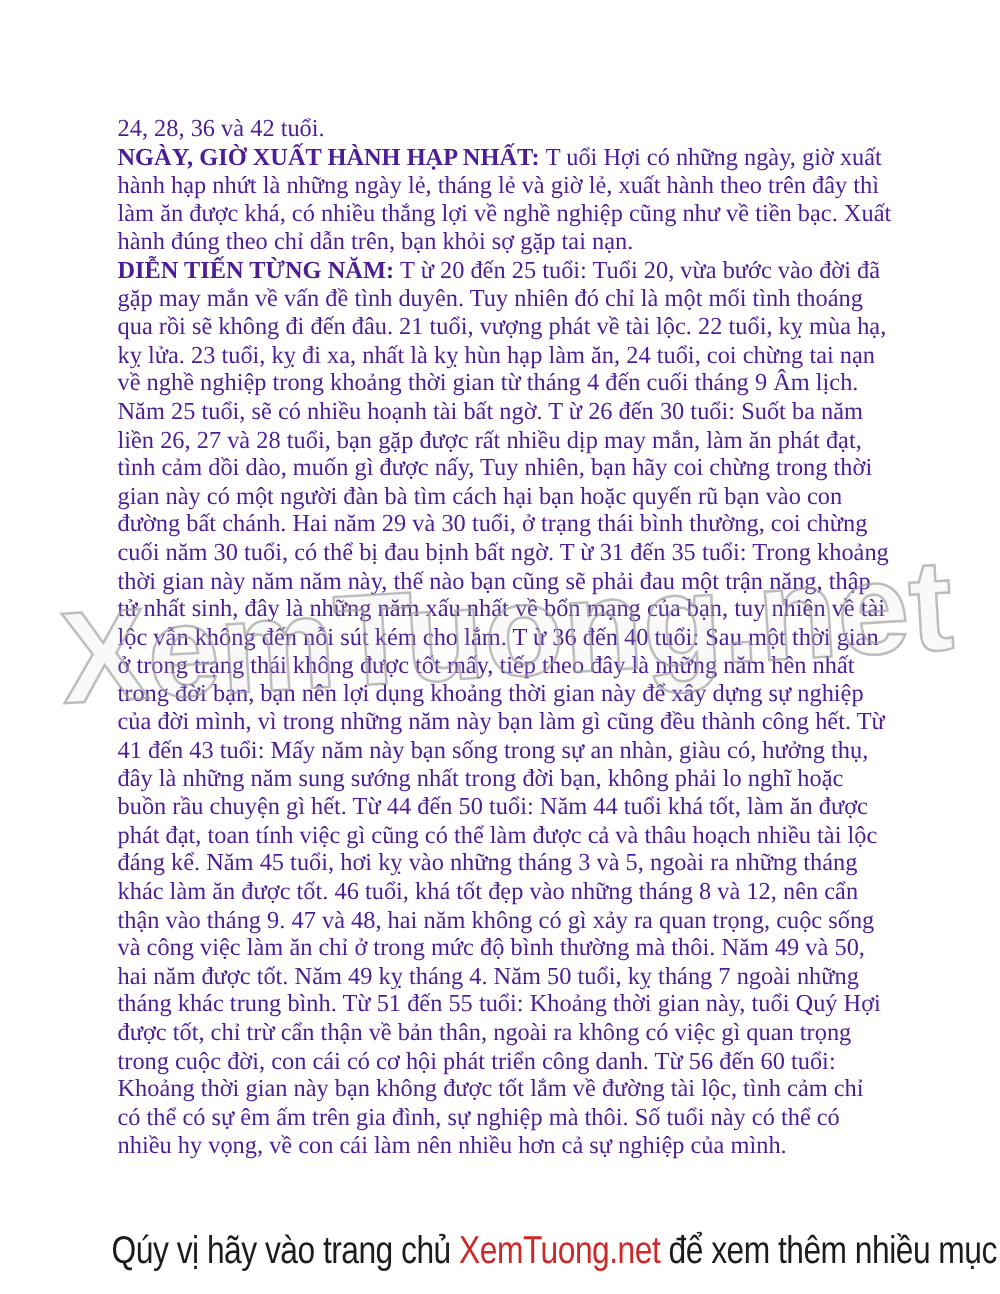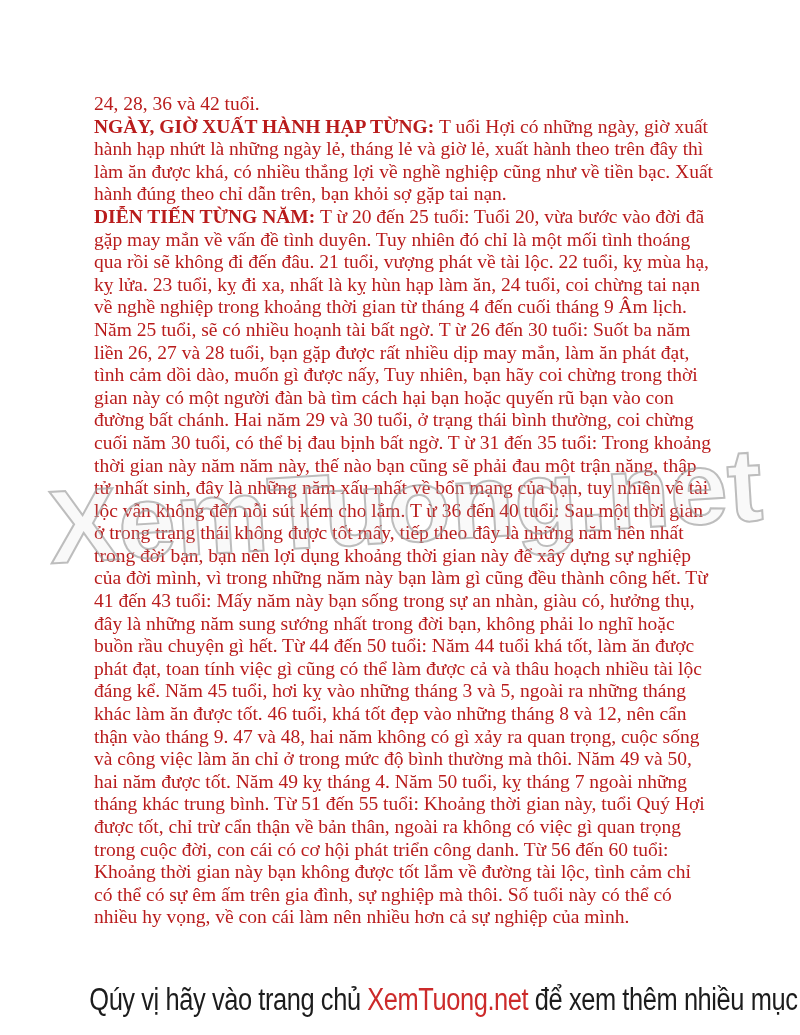--- a/index.html
+++ b/index.html
@@ -15,21 +15,21 @@
     overflow: hidden;
     font-family: "Liberation Serif", serif;
   }
   .doc-body {
     position: absolute;
     left: 94px;
     top: 93px;
     width: 620px;
     font-size: 19.5px;
     line-height: 22.6px;
-    color: #b91c1c;
+    color: #4c1d95;
     text-align: left;
     z-index: 2;
   }
   .doc-body p {
     margin: 0;
     padding: 0;
   }
   .doc-body b {
     font-weight: bold;
   }
@@ -77,21 +77,21 @@
     cursor: pointer;
   }
 </style>
 </head>
 <body>
 
 <div class="page">
 
   <div class="doc-body">
     <p>24, 28, 36 và 42 tuổi.</p>
-    <p><b>NGÀY, GIỜ XUẤT HÀNH HẠP TỪNG: </b><span>T uổi Hợi có những ngày, giờ xuất hành hạp nhứt là những ngày lẻ, tháng lẻ và giờ lẻ, xuất hành theo trên đây thì làm ăn được khá, có nhiều thắng lợi về nghề nghiệp cũng như về tiền bạc. Xuất hành đúng theo chỉ dẫn trên, bạn khỏi sợ gặp tai nạn.</span></p>
+    <p><b>NGÀY, GIỜ XUẤT HÀNH HẠP NHẤT: </b><span>T uổi Hợi có những ngày, giờ xuất hành hạp nhứt là những ngày lẻ, tháng lẻ và giờ lẻ, xuất hành theo trên đây thì làm ăn được khá, có nhiều thắng lợi về nghề nghiệp cũng như về tiền bạc. Xuất hành đúng theo chỉ dẫn trên, bạn khỏi sợ gặp tai nạn.</span></p>
     <p><b>DIỄN TIẾN TỪNG NĂM: </b><span>T ừ 20 đến 25 tuổi: Tuổi 20, vừa bước vào đời đã gặp may mắn về vấn đề tình duyên. Tuy nhiên đó chỉ là một mối tình thoáng qua rồi sẽ không đi đến đâu. 21 tuổi, vượng phát về tài lộc. 22 tuổi, kỵ mùa hạ, kỵ lửa. 23 tuổi, kỵ đi xa, nhất là kỵ hùn hạp làm ăn, 24 tuổi, coi chừng tai nạn về nghề nghiệp trong khoảng thời gian từ tháng 4 đến cuối tháng 9 Âm lịch. Năm 25 tuổi, sẽ có nhiều hoạnh tài bất ngờ. T ừ 26 đến 30 tuổi: Suốt ba năm liền 26, 27 và 28 tuổi, bạn gặp được rất nhiều dịp may mắn, làm ăn phát đạt, tình cảm dồi dào, muốn gì được nấy, Tuy nhiên, bạn hãy coi chừng trong thời gian này có một người đàn bà tìm cách hại bạn hoặc quyến rũ bạn vào con đường bất chánh. Hai năm 29 và 30 tuổi, ở trạng thái bình thường, coi chừng cuối năm 30 tuổi, có thể bị đau bịnh bất ngờ. T ừ 31 đến 35 tuổi: Trong khoảng thời gian này năm năm này, thế nào bạn cũng sẽ phải đau một trận năng, thập tử nhất sinh, đây là những năm xấu nhất về bổn mạng của bạn, tuy nhiên về tài lộc vẫn không đến nỗi sút kém cho lắm. T ừ 36 đến 40 tuổi: Sau một thời gian ở trong trạng thái không được tốt mấy, tiếp theo đây là những năm hên nhất trong đời bạn, bạn nên lợi dụng khoảng thời gian này để xây dựng sự nghiệp của đời mình, vì trong những năm này bạn làm gì cũng đều thành công hết. Từ 41 đến 43 tuổi: Mấy năm này bạn sống trong sự an nhàn, giàu có, hưởng thụ, đây là những năm sung sướng nhất trong đời bạn, không phải lo nghĩ hoặc buồn rầu chuyện gì hết. Từ 44 đến 50 tuổi: Năm 44 tuổi khá tốt, làm ăn được phát đạt, toan tính việc gì cũng có thể làm được cả và thâu hoạch nhiều tài lộc đáng kể. Năm 45 tuổi, hơi kỵ vào những tháng 3 và 5, ngoài ra những tháng khác làm ăn được tốt. 46 tuổi, khá tốt đẹp vào những tháng 8 và 12, nên cẩn thận vào tháng 9. 47 và 48, hai năm không có gì xảy ra quan trọng, cuộc sống và công việc làm ăn chỉ ở trong mức độ bình thường mà thôi. Năm 49 và 50, hai năm được tốt. Năm 49 kỵ tháng 4. Năm 50 tuổi, kỵ tháng 7 ngoài những tháng khác trung bình. Từ 51 đến 55 tuổi: Khoảng thời gian này, tuổi Quý Hợi được tốt, chỉ trừ cẩn thận về bản thân, ngoài ra không có việc gì quan trọng trong cuộc đời, con cái có cơ hội phát triển công danh. Từ 56 đến 60 tuổi: Khoảng thời gian này bạn không được tốt lắm về đường tài lộc, tình cảm chỉ có thể có sự êm ấm trên gia đình, sự nghiệp mà thôi. Số tuổi này có thể có nhiều hy vọng, về con cái làm nên nhiều hơn cả sự nghiệp của mình.</span></p>
   </div>
 
   <div class="watermark">XemTuong.net</div>
 
   <div class="footer">
     <div class="footer-inner"><span>Qúy vị hãy vào trang chủ </span><a class="footer-link">XemTuong.net</a><span> để xem thêm nhiều mục hay khác</span></div>
   </div>
 
 </div>

